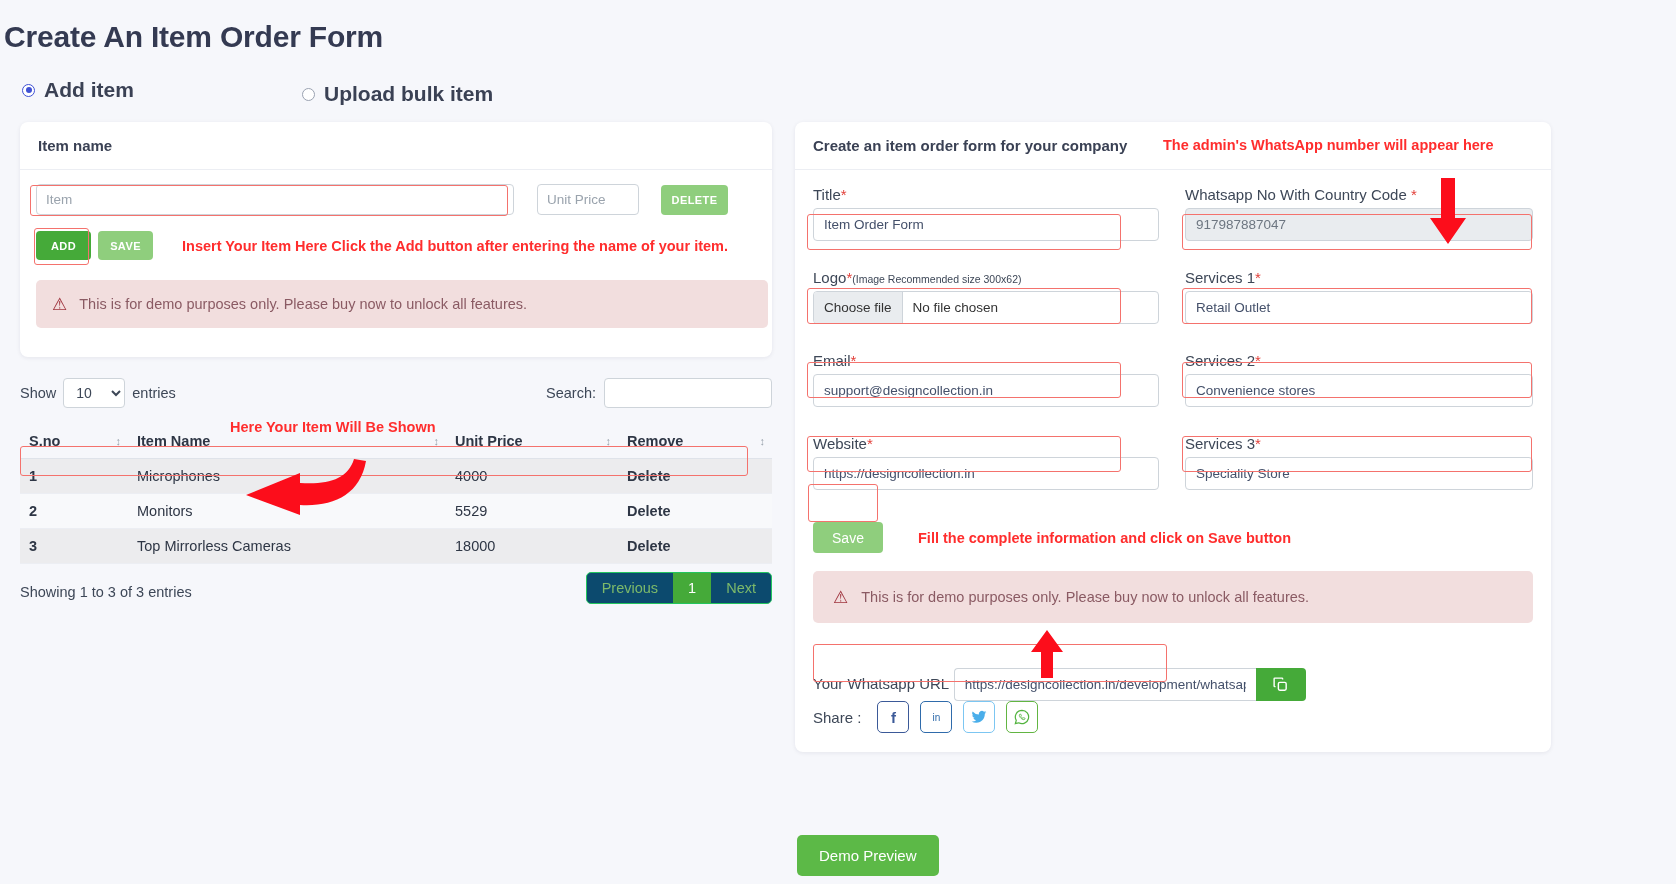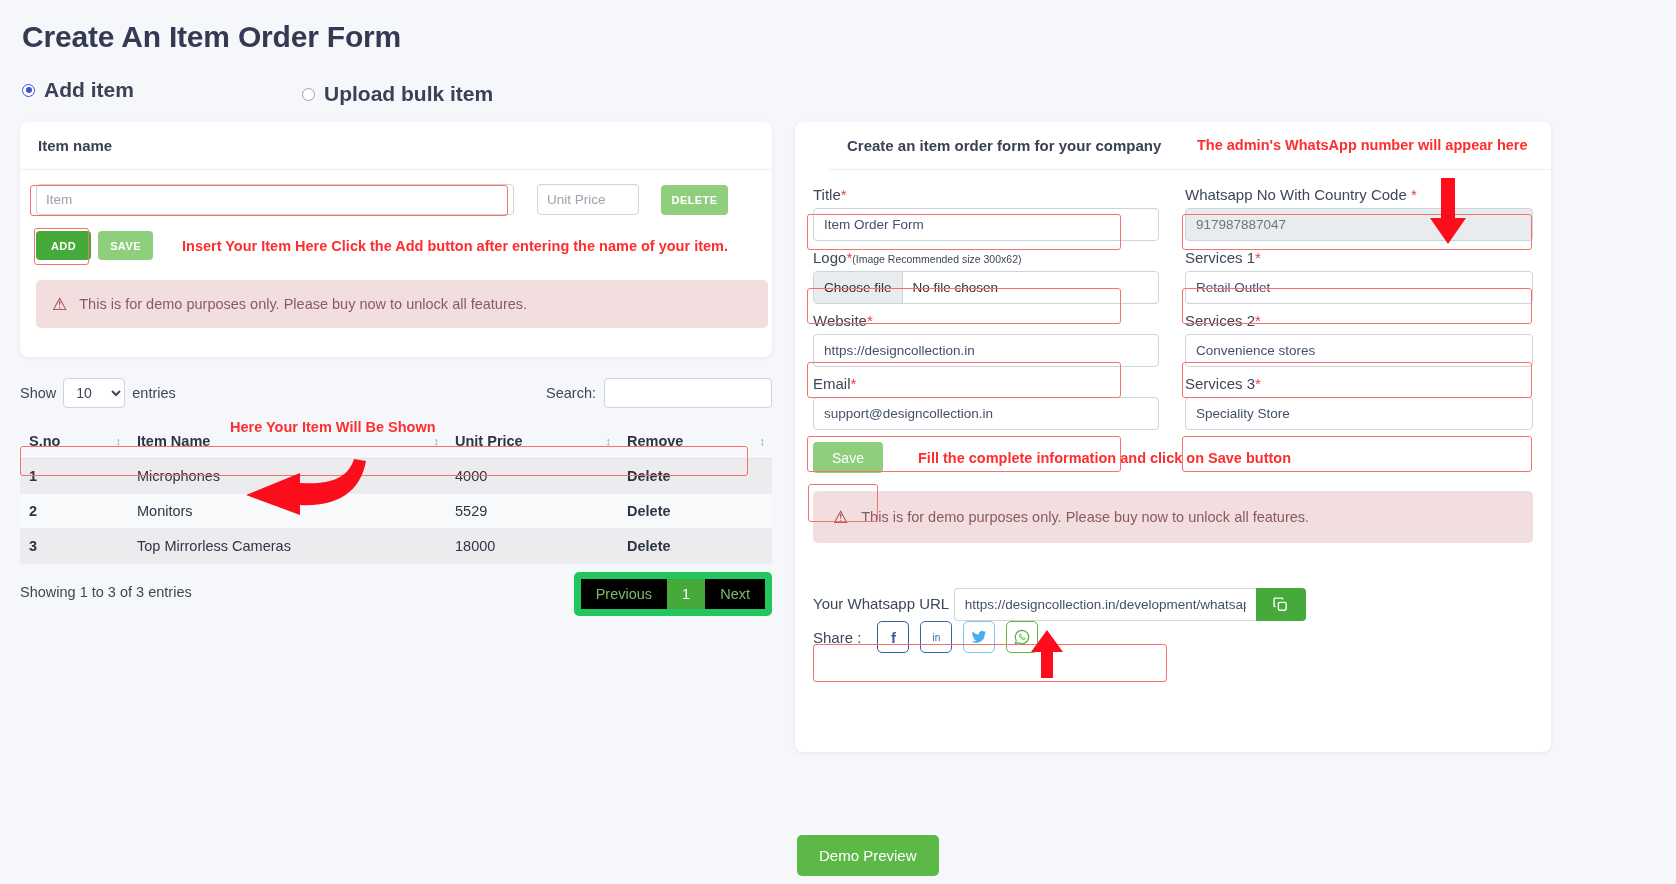--- a/index.html
+++ b/index.html
@@ -8,21 +8,21 @@
     width:1676px; height:884px;
     background:#f6f7fb;
     font-family:"Liberation Sans", sans-serif;
     color:#2c3e50;
     overflow:hidden;
     position:relative;
   }
 
   
   .page-title{
-    position:absolute; left:22px; top:20px;
+    position:absolute; left:4px; top:20px;
     font-size:30px; font-weight:700; color:#343a52;
     letter-spacing:-0.2px;
   }
 
   
   .radio-row{ position:absolute; left:22px; top:78px; width:600px; height:26px; }
   .radio-opt{ position:absolute; display:flex; align-items:center; gap:9px; }
   .radio-opt.one{ left:0px; top:0px; }
   .radio-opt.two{ left:280px; top:4px; }
   .rb{
@@ -118,35 +118,35 @@
   td.remove{ font-weight:700; }
   .sorticon{ position:absolute; right:9px; top:50%; transform:translateY(-50%);
     color:#9aa3ad; font-size:11px; letter-spacing:-2px; }
   .col-sno{ width:108px; } .col-item{ width:318px; }
   .col-price{ width:172px; } .col-rem{ width:154px; }
 
   .dt-foot{ margin-top:14px; position:relative; height:34px; }
   .showing{ font-size:14.5px; color:#3d4757; position:absolute; left:0; top:6px; }
   .pager{
     position:absolute; right:0; top:-6px; display:flex;
-    border:7px solid #22c55e; border-radius:5px; overflow:hidden; background:#000000;
+    border:1px solid #22c55e; border-radius:5px; overflow:hidden; background:#0c4a6e;
   }
   .pg{ padding:7px 15px; font-size:14.5px; color:#7cb96a; cursor:pointer; }
   .pg.active{ background:#45aa39; color:#fff; }
 
   
-  .rc-head{ position:relative;margin-left:34px; }
+  .rc-head{ position:relative; }
   .rc-annot{
     position:absolute; left:368px; top:15px;
     color:#ff2d2d; font-size:14.5px; font-weight:700; white-space:nowrap;
   }
   .rc-body{ padding:16px 18px 0 18px; position:relative; }
   .grid2{ display:flex; gap:0; }
   .colL{ width:350px; } .colR{ width:352px; margin-left:26px; }
-  .fgroup{ margin-bottom:8px; position:relative; }
+  .fgroup{ margin-bottom:28px; position:relative; }
   .flabel{ font-size:15px; color:#3d4757; margin-bottom:5px; display:block; }
   .flabel .req{ color:#e2403a; }
   .flabel .small{ font-size:10.5px; color:#3d4757; }
   .finput{
     width:100%; height:33px; border:1px solid #ced4da; border-radius:4px;
     padding:0 10px; font-size:13.5px; color:#44506a; background:#fff;
     font-family:"Liberation Sans", sans-serif; outline:none;
   }
   .finput.disabled{ background:#e9ecef; color:#6d7681; }
   .filebox{
@@ -348,30 +348,30 @@
             <span>Logo</span><span class="req">*</span><span class="small">(Image Recommended size 300x62)</span>
           </label>
           <div class="filebox">
             <span class="filebtn">Choose file</span>
             <span class="filetxt">No file chosen</span>
           </div>
         </div>
 
         <div class="fgroup">
           <label class="flabel">
+            <span>Email</span><span class="req">*</span>
+          </label>
+          <input class="finput" value="support@designcollection.in" style="">
+        </div>
+
+        <div class="fgroup">
+          <label class="flabel">
             <span>Website</span><span class="req">*</span>
           </label>
           <input class="finput" value="https://designcollection.in" style="">
-        </div>
-
-        <div class="fgroup">
-          <label class="flabel">
-            <span>Email</span><span class="req">*</span>
-          </label>
-          <input class="finput" value="support@designcollection.in" style="">
         </div>
 
       </div>
 
       <div class="colR">
 
         <div class="fgroup">
           <label class="flabel">
             <span>Whatsapp No With Country Code </span><span class="req">*</span>
           </label>

